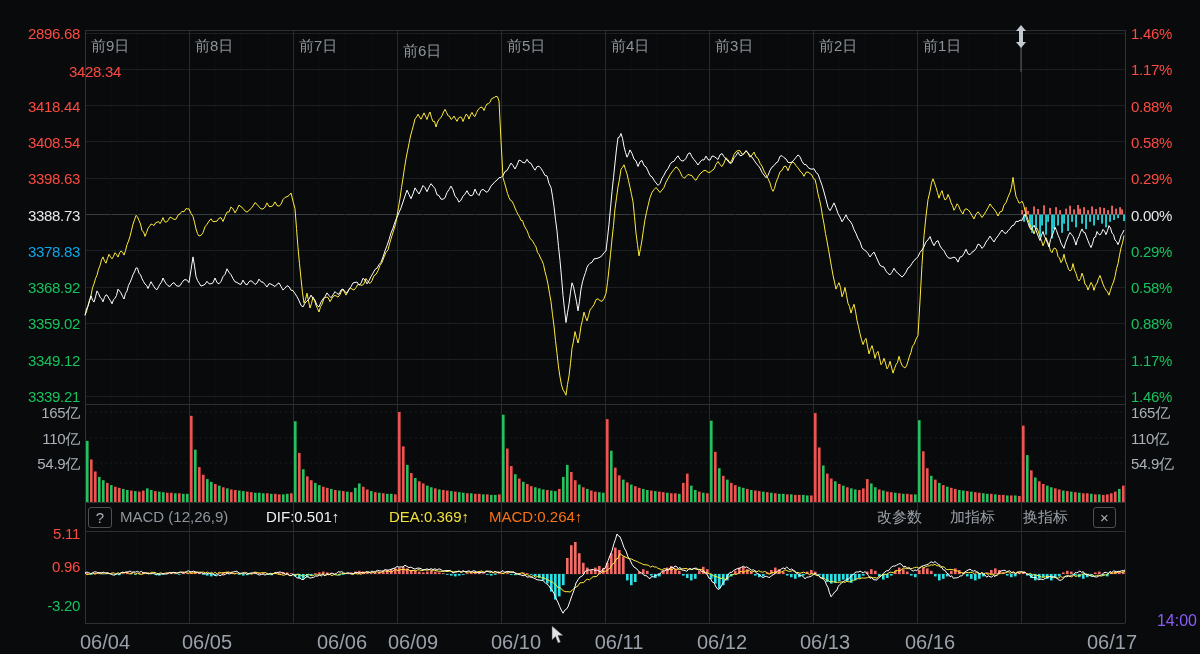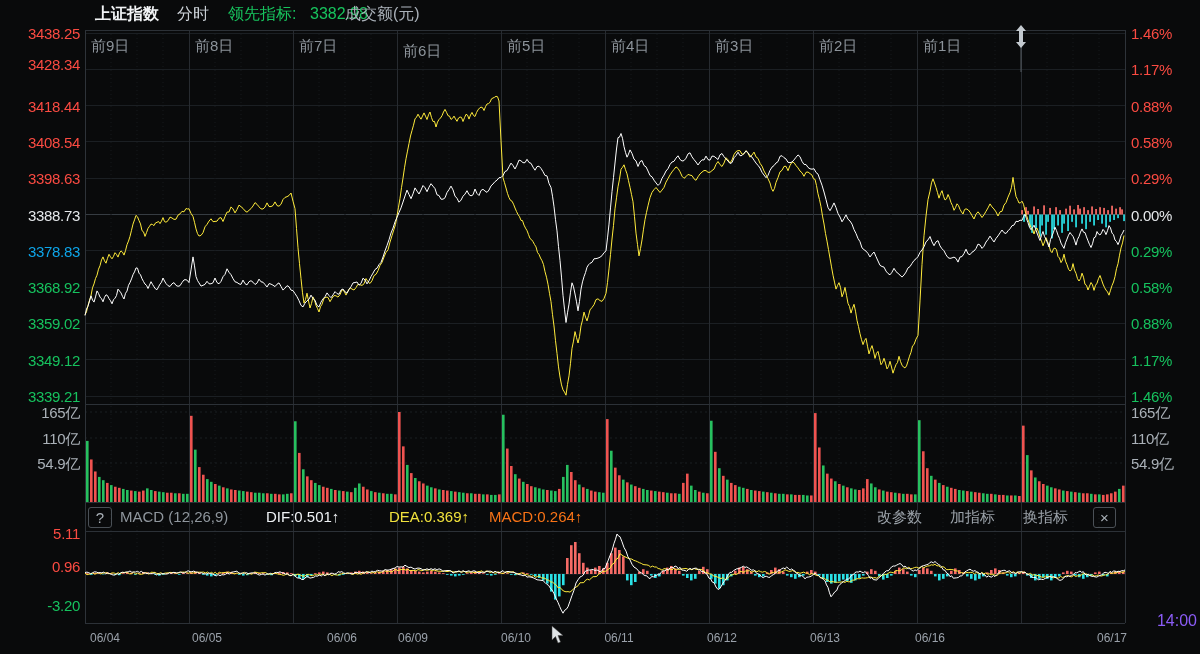--- a/index.html
+++ b/index.html
@@ -10,21 +10,21 @@
   .hdr span{position:absolute;top:5px;font-size:16px;line-height:18px;white-space:nowrap;}
   .t-title{left:95px;color:#f2f4f6;font-weight:bold;}
   .t-mode{left:177px;color:#ccd2d8;}
   .t-lead{left:228px;color:#17c35d;}
   .t-leadv{left:310px;color:#17c35d;}
   .t-vol{left:345px;color:#aab1b9;}
   .axl{position:absolute;font-size:15px;line-height:15px;transform:translateY(-50%);white-space:nowrap;letter-spacing:-0.3px;}
   .axl.right-align{width:80px;left:0;text-align:right;}
   .axl.right-side{left:1131px;text-align:left;}
   .daylab{position:absolute;font-size:15px;color:#8d949b;transform:translateY(-50%);white-space:nowrap;}
-  .datelab{position:absolute;font-size:12px;color:#9aa1aa;top:631px;transform:translateX(-50%);white-space:nowrap;}
+  .datelab{position:absolute;font-size:20px;color:#9aa1aa;top:631px;transform:translateX(-50%);white-space:nowrap;}
   .endlab{position:absolute;font-size:16px;color:#8b5cf6;top:612px;right:3px;white-space:nowrap;}
   .mhdr{position:absolute;left:0;top:505px;width:1200px;height:26px;}
   .mhdr span{position:absolute;top:2px;font-size:15px;line-height:20px;white-space:nowrap;}
   .m-help{left:88px;top:1px;width:22px;height:19px;border:1px solid #4a5056;border-radius:3px;
           color:#aab1b8;text-align:center;font-size:14px;cursor:pointer;}
   .m-name{left:120px;color:#8f969d;}
   .m-dif{left:266px;color:#eef1f4;}
   .m-dea{left:389px;color:#f0e13c;}
   .m-macd{left:489px;color:#f97316;}
   .m-act1{left:877px;color:#9ba2a9;cursor:pointer;}
@@ -690,31 +690,24 @@
         <polyline points="85.0,572.6 86.9,572.1 88.8,572.7 90.6,573.7 92.5,572.9 94.4,571.8 96.3,572.0 98.1,572.8 100.0,572.6 101.9,572.8 103.8,572.1 105.6,573.8 107.5,572.8 109.4,573.5 111.3,574.4 113.1,575.0 115.0,575.0 116.9,573.6 118.8,574.3 120.6,572.8 122.5,572.2 124.4,572.6 126.3,571.9 128.1,571.9 130.0,571.0 131.9,572.3 133.8,571.9 135.6,572.0 137.5,571.4 139.4,572.4 141.3,571.3 143.1,572.8 145.0,572.9 146.9,573.5 148.8,573.0 150.6,573.7 152.5,573.6 154.4,572.9 156.3,575.1 158.1,573.8 160.0,574.4 161.9,573.7 163.8,573.7 165.6,574.1 167.5,573.8 169.4,572.7 171.3,573.3 173.1,572.4 175.0,572.5 176.9,573.1 178.8,572.4 180.6,572.0 182.5,572.7 184.4,572.9 186.3,571.8 188.1,570.7 190.0,571.7 191.9,571.7 193.8,571.1 195.6,572.0 197.5,572.2 199.4,573.3 201.3,572.7 203.1,573.5 205.0,573.9 206.9,573.9 208.8,573.0 210.6,573.5 212.5,574.0 214.4,575.2 216.3,575.9 218.1,574.6 220.0,575.7 221.9,574.7 223.8,574.9 225.6,574.2 227.5,572.9 229.4,574.2 231.3,572.2 233.1,572.0 235.0,571.6 236.9,571.1 238.8,573.0 240.6,573.3 242.5,573.0 244.4,573.3 246.3,572.6 248.1,573.6 250.0,573.2 251.9,572.8 253.8,573.0 255.6,573.0 257.5,574.3 259.4,575.1 261.3,574.4 263.1,574.0 265.0,575.2 266.9,573.8 268.8,574.0 270.6,573.3 272.5,574.6 274.4,572.8 276.3,572.4 278.1,572.5 280.0,571.8 281.9,572.8 283.7,573.1 285.6,574.1 287.4,573.9 289.3,575.2 291.1,575.5 293.0,574.6 294.8,575.5 296.5,577.6 298.3,578.1 300.0,578.2 302.0,579.6 304.0,579.3 306.0,576.9 308.0,576.8 310.0,578.1 311.9,577.7 313.8,577.3 315.6,576.0 317.5,576.2 319.4,575.0 321.3,576.0 323.1,574.4 325.0,575.8 326.9,573.7 328.8,575.0 330.6,573.2 332.5,573.3 334.4,574.1 336.3,573.6 338.1,571.7 340.0,572.2 341.9,571.6 343.8,573.3 345.6,573.4 347.5,572.7 349.4,573.3 351.3,573.8 353.1,573.8 355.0,572.5 356.9,572.4 358.8,573.1 360.6,572.7 362.5,572.3 364.4,573.1 366.3,571.5 368.1,572.3 370.0,572.5 371.9,571.1 373.8,571.8 375.6,571.4 377.5,570.3 379.4,570.7 381.3,571.0 383.1,571.1 385.0,569.6 387.0,570.1 389.0,570.0 391.0,569.3 393.0,568.5 395.0,568.1 397.0,566.5 399.0,567.1 401.0,566.9 403.0,567.0 405.0,565.2 407.0,566.5 409.0,567.6 411.0,567.1 413.0,568.3 415.0,569.1 417.0,568.2 419.0,568.1 421.0,568.6 423.0,570.1 425.0,569.7 427.0,568.8 429.0,569.7 431.0,568.7 433.0,569.6 435.0,568.7 437.0,570.0 439.0,568.8 441.0,569.6 443.0,571.3 445.0,570.8 447.0,570.5 449.0,570.5 451.0,571.0 453.0,573.1 455.0,571.7 457.0,571.7 459.0,570.8 461.0,572.4 463.0,570.6 465.0,571.8 467.0,571.4 469.0,570.8 471.0,572.2 473.0,570.9 475.0,571.0 477.0,572.4 479.0,572.9 481.0,572.4 483.0,572.1 485.0,572.3 487.0,571.2 489.0,571.2 491.0,571.2 493.0,572.7 495.0,571.3 497.0,572.2 499.0,572.6 501.0,571.9 503.0,570.6 505.0,572.7 507.0,571.5 509.0,571.5 511.0,572.2 513.0,572.2 515.0,572.9 517.0,573.5 519.0,574.6 521.0,574.9 523.0,575.8 525.0,575.2 527.0,577.1 529.0,576.8 531.0,577.1 533.0,577.7 535.0,578.6 537.0,579.8 539.0,580.0 541.0,580.3 543.0,580.6 545.0,582.5 546.8,584.3 548.5,585.2 550.3,588.1 552.0,589.9 554.0,593.6 556.0,598.4 558.0,602.4 559.7,606.5 561.3,610.1 563.0,613.2 564.7,610.2 566.3,609.3 568.0,606.8 570.0,601.2 572.0,595.5 574.0,590.2 576.0,583.0 578.0,579.8 580.0,577.0 581.7,576.3 583.3,575.0 585.0,571.5 586.7,570.7 588.3,570.0 590.0,570.1 591.7,569.4 593.3,569.7 595.0,570.4 596.7,570.1 598.3,570.4 600.0,571.9 601.7,571.1 603.3,568.4 605.0,568.5 606.7,564.0 608.3,560.1 610.0,555.5 612.0,550.8 614.0,543.3 615.5,539.2 617.0,534.0 618.5,536.0 620.0,536.7 622.0,541.8 624.0,547.5 626.0,551.1 628.0,556.9 630.0,559.9 632.0,564.3 634.0,567.1 636.0,568.3 638.0,570.2 640.0,572.6 641.7,572.9 643.3,574.7 645.0,575.6 646.7,575.8 648.3,577.7 650.0,578.7 651.7,576.4 653.3,576.9 655.0,575.7 656.7,575.6 658.3,574.0 660.0,574.0 661.7,571.6 663.3,570.7 665.0,571.0 666.7,568.9 668.3,570.1 670.0,567.9 671.7,567.3 673.3,567.9 675.0,566.0 676.7,566.6 678.3,568.9 680.0,567.3 681.7,570.0 683.3,570.3 685.0,570.5 686.7,571.3 688.3,569.7 690.0,568.4 691.7,569.4 693.3,568.7 695.0,568.2 696.7,568.2 698.3,570.1 700.0,569.6 701.7,571.8 703.3,571.5 705.0,572.9 707.0,574.2 709.0,578.2 710.7,578.8 712.3,582.1 714.0,582.6 716.0,587.0 718.0,589.5 720.0,588.3 722.0,584.8 724.0,581.7 726.0,579.0 728.0,575.0 730.0,572.3 731.7,572.4 733.3,570.8 735.0,569.8 736.7,568.8 738.3,568.7 740.0,568.0 741.7,567.2 743.3,566.2 745.0,567.4 746.7,566.9 748.3,567.9 750.0,569.1 751.7,570.3 753.3,569.8 755.0,571.0 756.7,573.5 758.3,573.9 760.0,575.0 761.7,576.8 763.3,577.7 765.0,576.4 766.7,576.4 768.3,577.3 770.0,577.3 771.7,575.5 773.3,574.7 775.0,573.5 776.7,571.7 778.3,570.6 780.0,570.3 781.7,568.7 783.3,568.0 785.0,568.7 786.7,567.1 788.3,568.3 790.0,570.1 791.7,568.9 793.3,570.2 795.0,571.2 796.7,573.5 798.3,573.9 800.0,575.8 801.7,575.6 803.3,576.6 805.0,578.9 806.7,577.2 808.3,577.1 810.0,576.7 811.7,576.0 813.3,574.3 815.0,573.4 816.7,574.5 818.3,575.4 820.0,577.0 821.7,578.0 823.3,579.3 825.0,580.7 826.5,584.9 828.0,587.4 829.5,592.8 831.0,596.8 833.0,594.3 835.0,591.6 836.7,590.5 838.3,586.3 840.0,584.3 841.7,583.0 843.3,581.7 845.0,580.6 846.7,579.2 848.3,579.1 850.0,577.7 851.7,575.0 853.3,574.7 855.0,572.5 856.7,571.9 858.3,572.1 860.0,571.1 861.7,572.1 863.3,572.7 865.0,571.6 866.7,573.2 868.3,575.3 870.0,578.3 871.7,577.5 873.3,579.6 875.0,579.8 876.7,580.1 878.3,578.1 880.0,577.0 881.7,575.4 883.3,573.6 885.0,571.9 886.7,570.7 888.3,570.8 890.0,568.8 891.7,566.8 893.3,566.0 895.0,566.1 896.7,565.1 898.3,564.3 900.0,563.5 901.7,564.6 903.3,566.8 905.0,566.2 906.7,567.5 908.3,568.6 910.0,568.7 911.7,570.2 913.3,571.1 915.0,569.9 916.7,570.8 918.3,569.0 920.0,567.4 921.7,566.3 923.3,565.7 925.0,565.3 926.7,564.6 928.3,564.3 930.0,562.4 931.7,561.9 933.3,562.9 935.0,561.5 936.7,563.1 938.3,564.3 940.0,565.3 941.7,567.2 943.3,569.9 945.0,570.3 946.7,573.1 948.3,573.8 950.0,576.7 951.7,575.8 953.3,578.2 955.0,578.0 956.7,577.8 958.3,577.5 960.0,575.9 961.7,576.0 963.3,574.1 965.0,571.8 966.7,570.9 968.3,569.9 970.0,569.2 971.7,570.4 973.3,571.2 975.0,570.6 976.7,571.9 978.3,572.3 980.0,574.1 981.7,572.9 983.3,574.4 985.0,575.0 986.7,577.2 988.3,575.8 990.0,576.7 991.7,577.2 993.3,575.4 995.0,576.6 996.7,574.7 998.3,573.1 1000.0,571.6 1001.7,570.8 1003.3,570.4 1005.0,570.3 1006.7,571.8 1008.3,571.1 1010.0,570.8 1011.7,572.7 1013.3,572.8 1015.0,573.2 1016.7,573.4 1018.3,571.9 1020.0,571.8 1021.7,571.7 1023.3,572.7 1025.0,572.2 1026.7,573.8 1028.3,574.4 1030.0,575.3 1031.7,577.1 1033.3,577.5 1035.0,577.5 1036.7,578.1 1038.3,579.9 1040.0,579.2 1041.7,579.3 1043.3,579.6 1045.0,578.4 1046.7,577.7 1048.3,577.2 1050.0,576.5 1051.7,577.3 1053.3,576.5 1055.0,577.2 1056.7,578.1 1058.3,579.6 1060.0,580.4 1061.7,579.8 1063.3,578.6 1065.0,576.3 1066.7,576.8 1068.3,576.0 1070.0,576.2 1071.7,575.2 1073.3,574.7 1075.0,572.7 1076.7,572.8 1078.3,572.0 1080.0,571.0 1081.7,572.4 1083.3,571.7 1085.0,574.3 1086.7,575.0 1088.3,574.3 1090.0,575.6 1091.7,576.4 1093.3,576.4 1095.0,576.8 1096.7,577.1 1098.3,576.3 1100.0,575.4 1101.7,574.8 1103.3,573.3 1105.0,572.3 1106.7,572.6 1108.3,573.5 1110.0,571.4 1111.7,572.5 1113.3,571.1 1115.0,571.1 1116.7,571.8 1118.3,571.3 1120.0,571.5 1121.7,570.6 1123.3,570.7 1125,570.0" fill="none" stroke="#ffffff" stroke-width="1" stroke-linejoin="round"></polyline>
       </g>
     <g id="g-handle">
         <path d="M1021 25 L1016 31 L1019 31 L1019 42 L1016 42 L1021 48 L1026 42 L1023 42 L1023 31 L1026 31 Z" fill="#c3c9cf"></path>
       </g>
     <g id="g-cursor">
         <path d="M552 626 L552 640 L555.5 636.5 L558 643 L560.5 642 L558 635.5 L563 635.5 Z" fill="#dfe3e6" stroke="#444" stroke-width="0.5"></path>
       </g>
   </svg>
 
-  <div class="hdr">
-    <span class="t-title">上证指数</span>
-    <span class="t-mode">分时</span>
-    <span class="t-lead">领先指标:</span>
-    <span class="t-leadv">3382.98</span>
-    <span class="t-vol">成交额(元)</span>
-  </div>
 
   <div id="axis-left">
-      <span class="axl right-align" style="position: absolute; top: 33px; color: rgb(251, 75, 66);">3438.25</span>
-      <span class="axl right-align" style="position: absolute; top: 64px; color: rgb(251, 75, 66);">3428.34</span>
+      <span class="axl right-align" style="position: absolute; top: 33px; color: rgb(251, 75, 66);">2896.68</span>
+      <span class="axl right-align" style="position: absolute; top: 71px; color: rgb(251, 75, 66); padding-left: 41px;">3428.34</span>
       <span class="axl right-align" style="position: absolute; top: 105.6px; color: rgb(251, 75, 66);">3418.44</span>
       <span class="axl right-align" style="position: absolute; top: 141.9px; color: rgb(251, 75, 66);">3408.54</span>
       <span class="axl right-align" style="position: absolute; top: 178.2px; color: rgb(251, 75, 66);">3398.63</span>
       <span class="axl right-align" style="position: absolute; top: 214.5px; color: rgb(230, 233, 236);">3388.73</span>
       <span class="axl right-align" style="position: absolute; top: 250.8px; color: #0ea5e9;">3378.83</span>
       <span class="axl right-align" style="position: absolute; top: 287.1px; color: rgb(22, 194, 94);">3368.92</span>
       <span class="axl right-align" style="position: absolute; top: 323.4px; color: rgb(22, 194, 94);">3359.02</span>
       <span class="axl right-align" style="position: absolute; top: 359.7px; color: rgb(22, 194, 94);">3349.12</span>
       <span class="axl right-align" style="position: absolute; top: 396px; color: rgb(22, 194, 94);">3339.21</span>
     </div>

